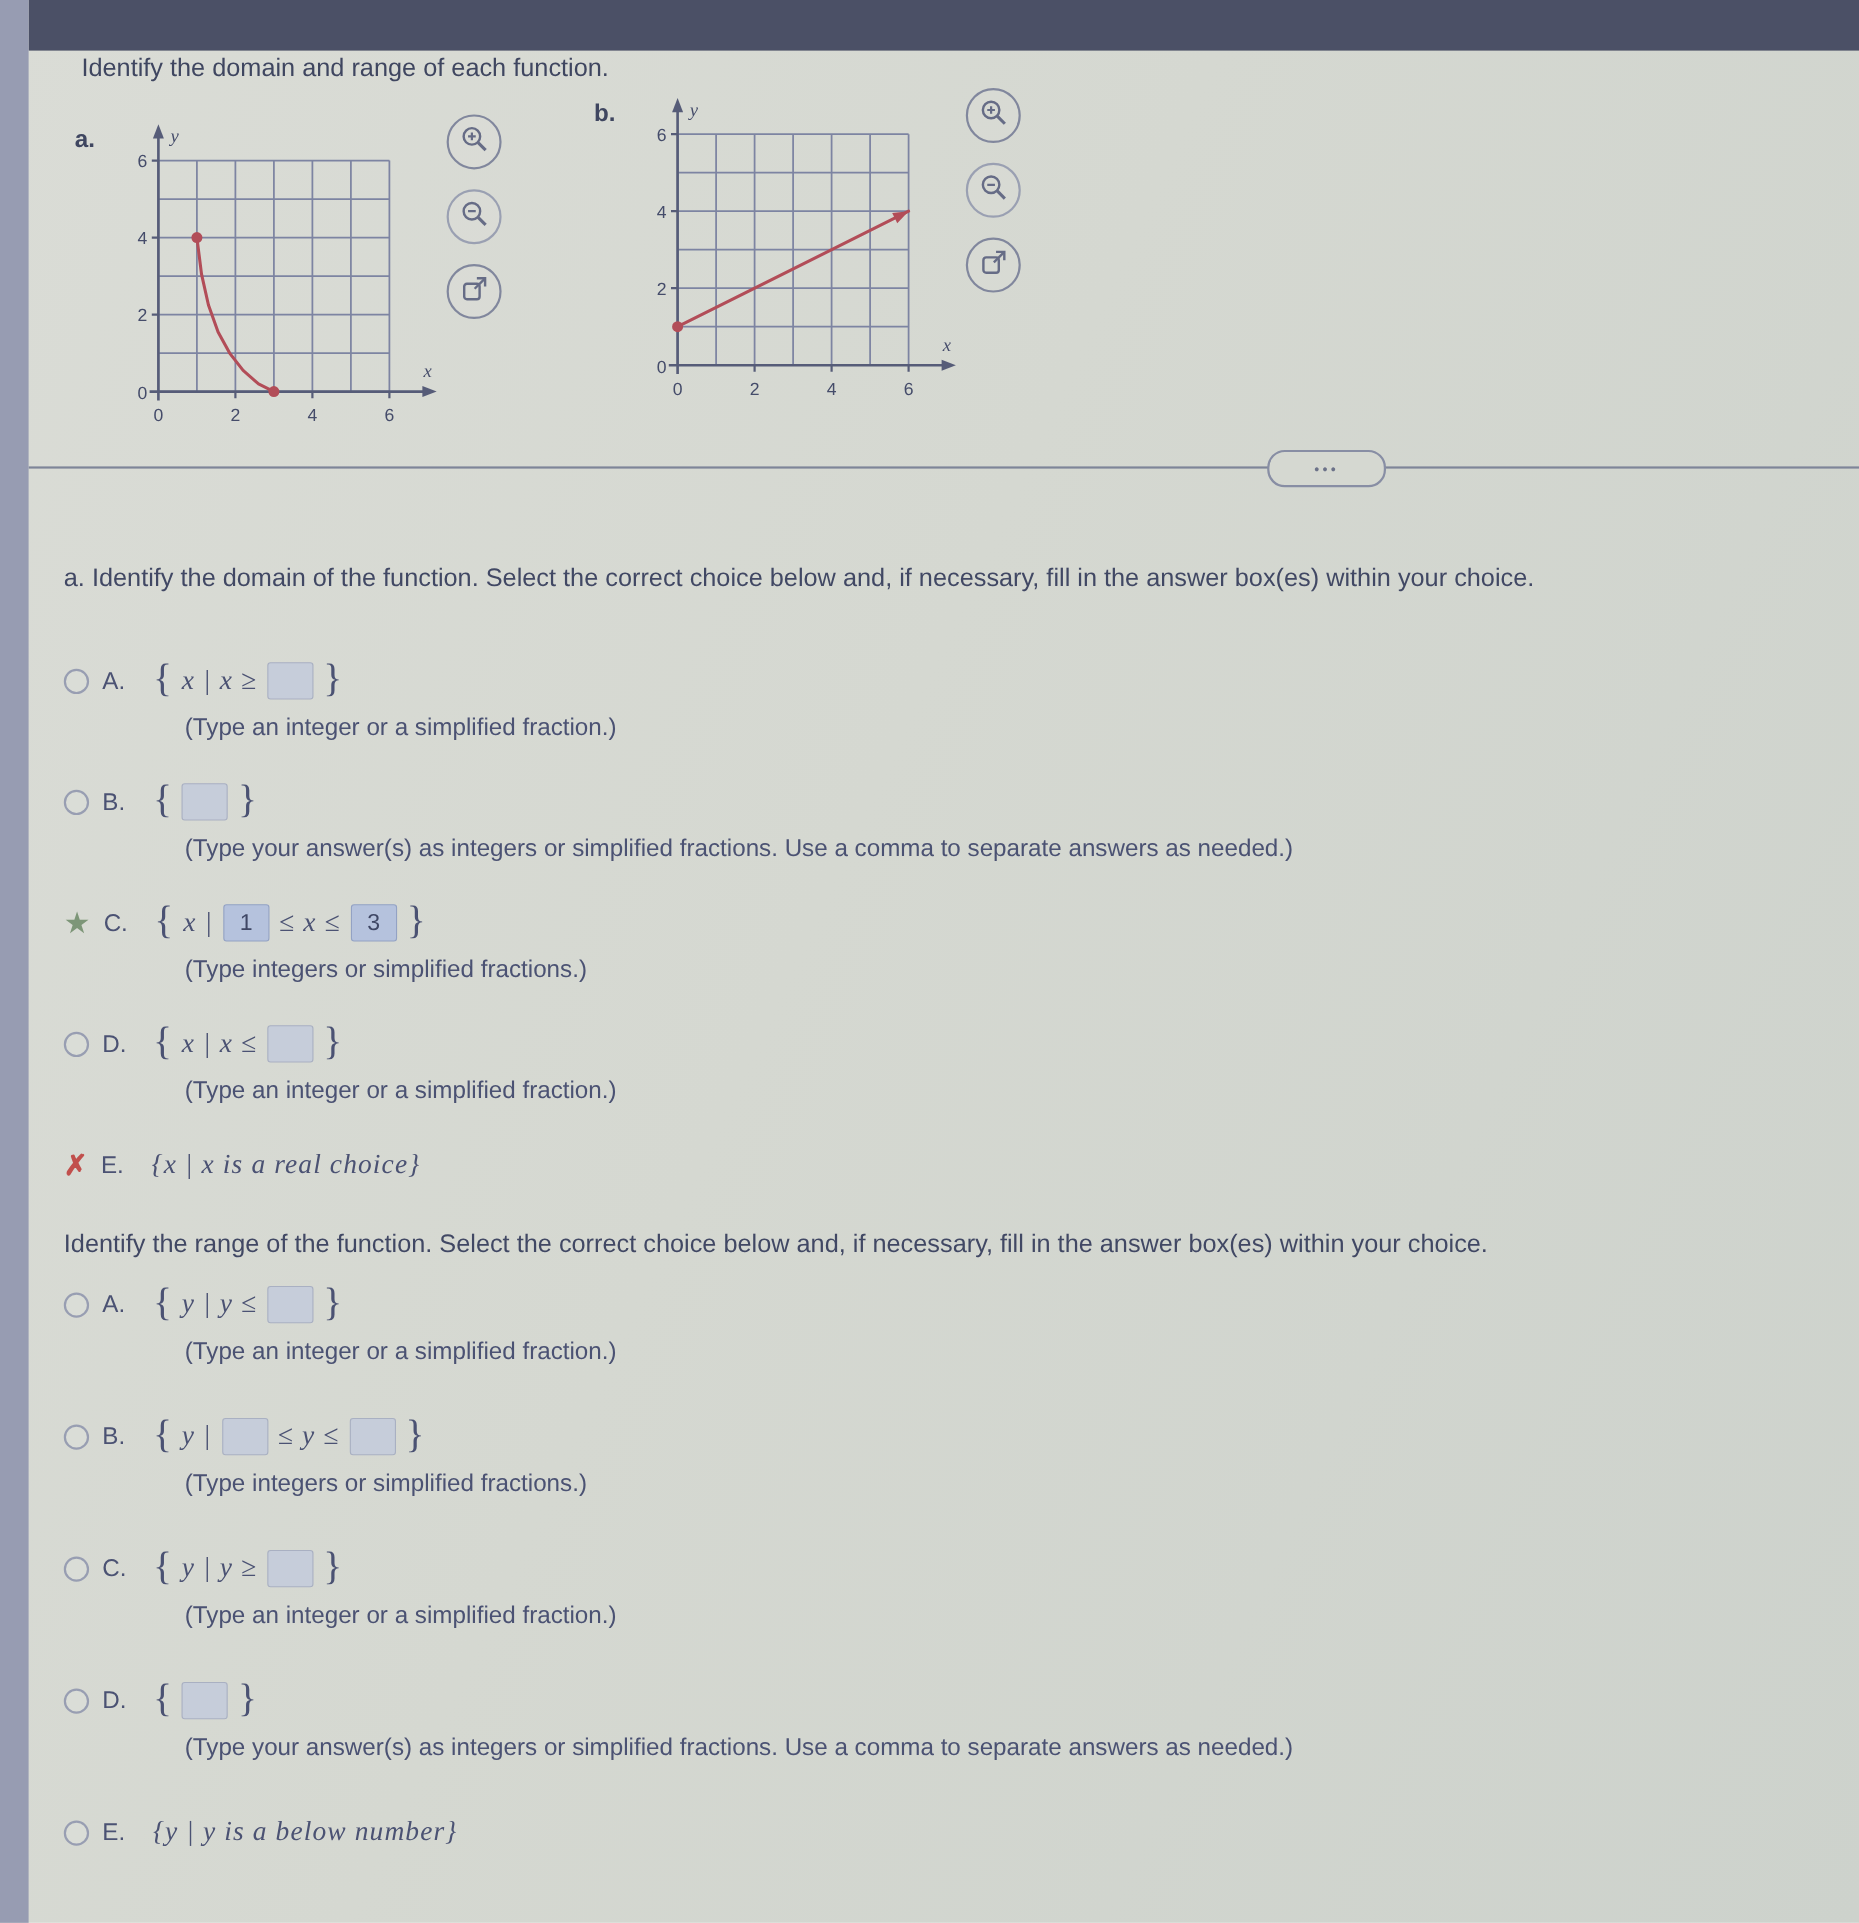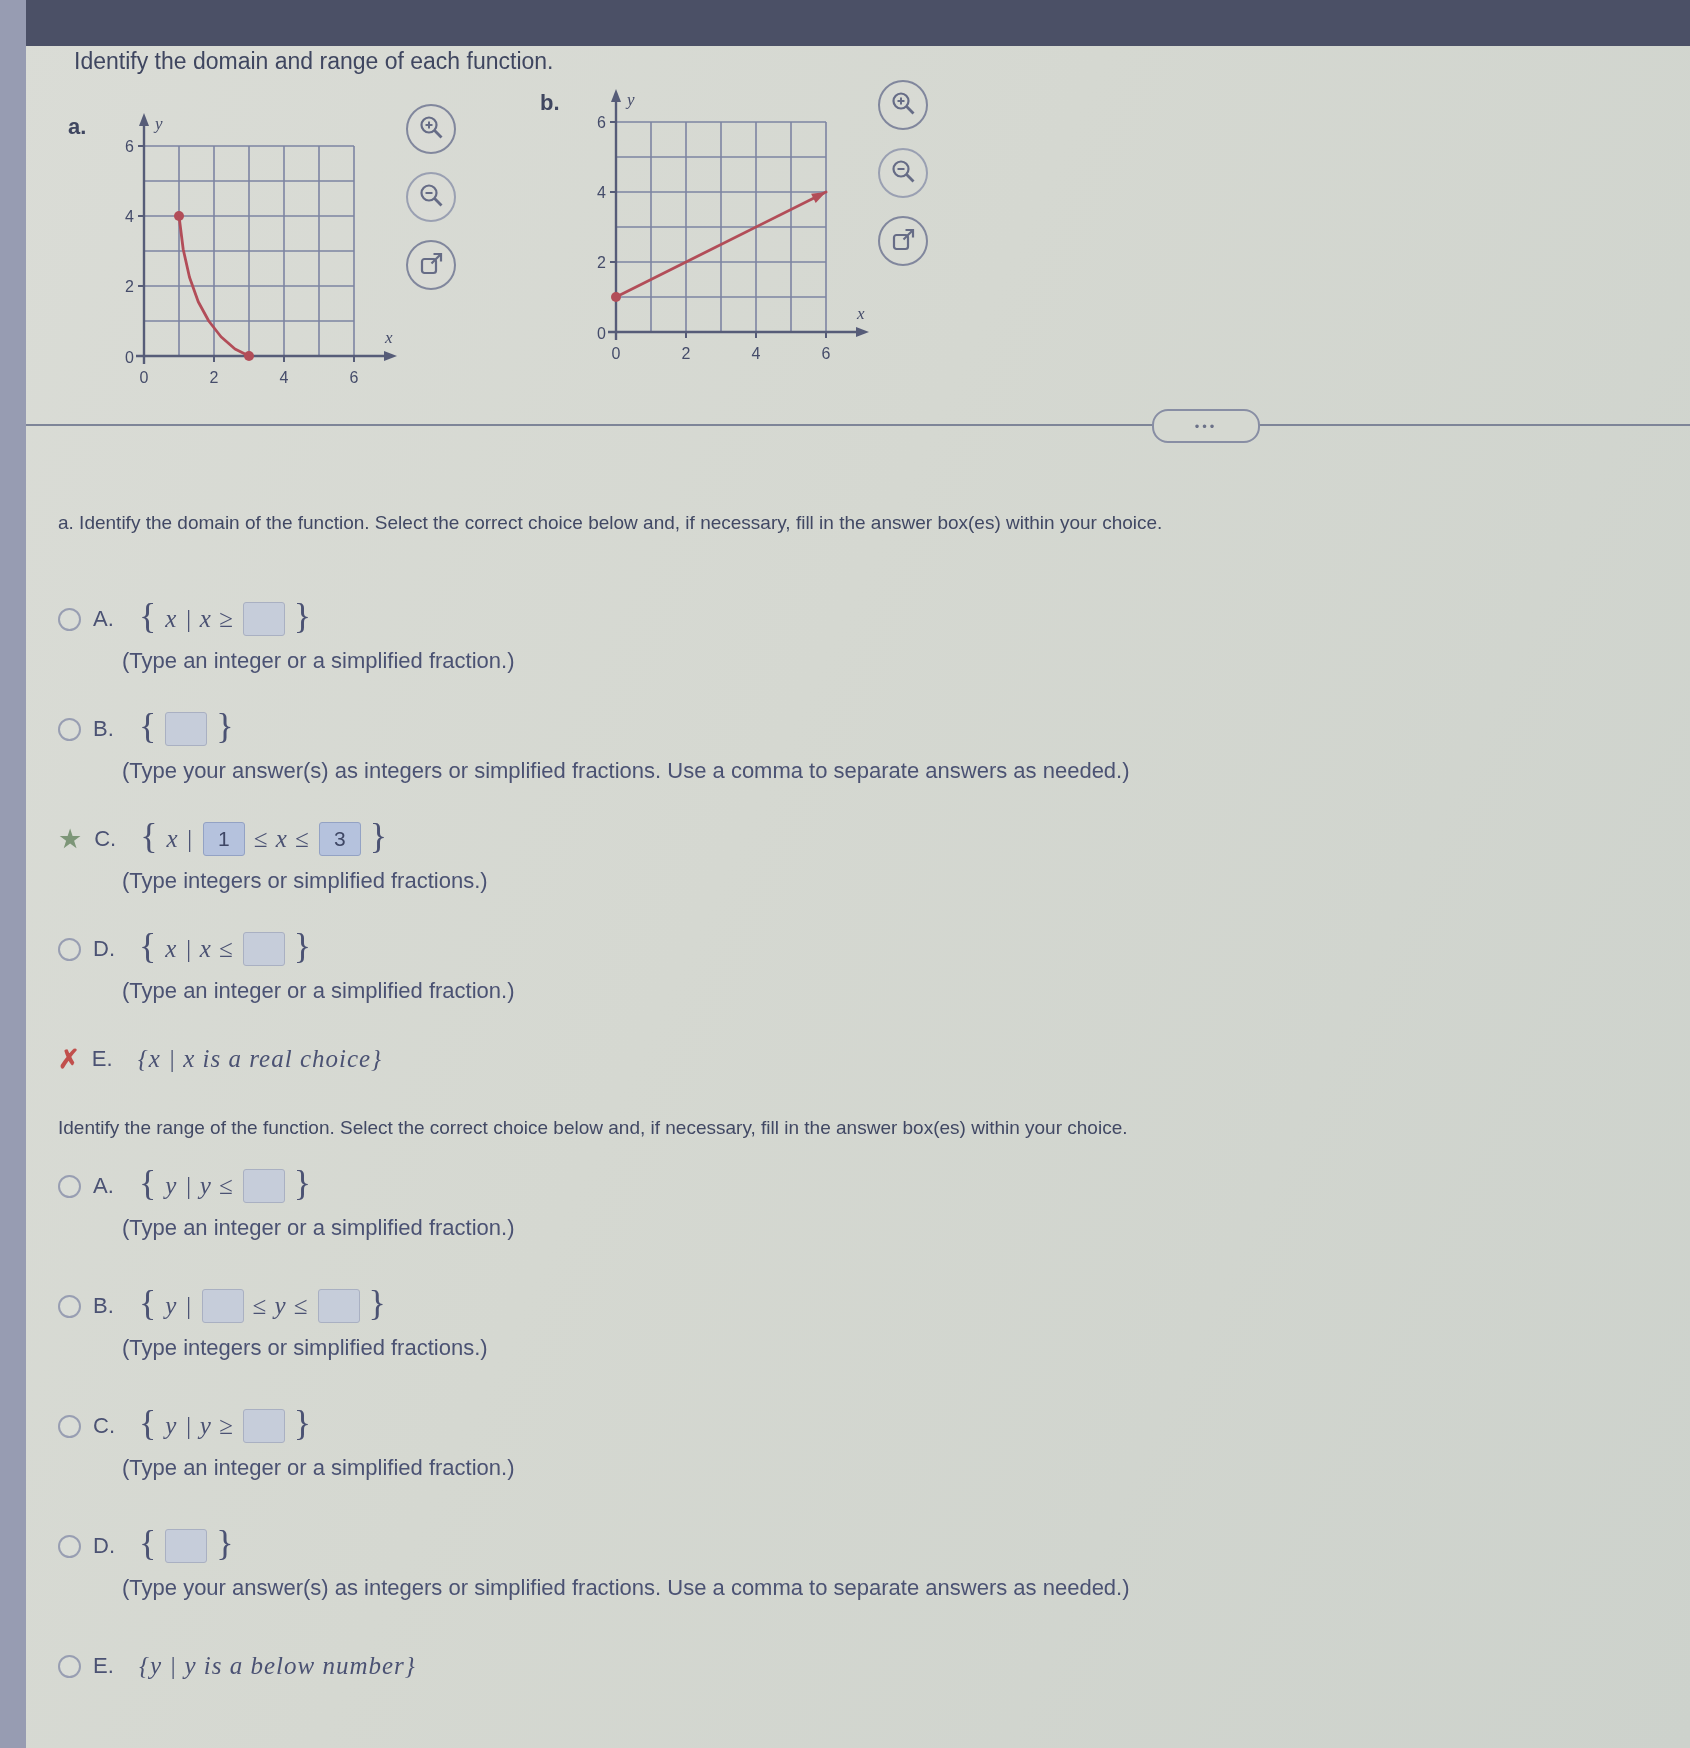--- a/index.html
+++ b/index.html
@@ -18,39 +18,39 @@
   .gtools{position:absolute;left:338px;top:4px;display:flex;flex-direction:column;gap:18px;}
   .tool-btn{width:46px;height:46px;border-radius:50%;border:2px solid #81879d;
     display:flex;align-items:center;justify-content:center;background:rgba(255,255,255,0.05);cursor:pointer;}
   .tool-btn:nth-child(2){border-color:#9aa0b2;}
 
   .divider{position:absolute;left:26px;right:0;top:424px;border-top:2px solid #7e8598;}
   .pill{position:absolute;right:430px;top:-17px;width:104px;height:30px;border:2px solid #888ea4;
     border-radius:16px;background:#d5d8d1;display:flex;align-items:center;justify-content:center;
     color:#6c7289;font-size:13px;letter-spacing:3px;cursor:pointer;}
 
-  .prompt{position:absolute;left:58px;width:1600px;font-size:19px;color:#414864;}
+  .prompt{position:absolute;left:58px;width:1600px;font-size:23px;color:#414864;}
 
   .opts{position:absolute;left:58px;width:1600px;}
   .opt{margin-bottom:34px;}
   .opts-range .opt{margin-bottom:44px;}
   .opt-row{display:flex;align-items:center;gap:12px;min-height:42px;}
   .radio{width:19px;height:19px;border:2px solid #989eb2;border-radius:50%;background:#daddd7;flex:0 0 auto;}
   .star{color:#7d9678;font-size:27px;line-height:1;flex:0 0 auto;}
   .cross{color:#c14f4c;font-size:26px;font-weight:bold;line-height:1;flex:0 0 auto;}
   .letter{font-size:22px;color:#4b5273;min-width:34px;}
   .formula{font-size:25px;font-family:"Liberation Serif",serif;font-style:italic;color:#4b5273;
     display:flex;align-items:center;gap:9px;}
   .brace{font-size:36px;font-style:normal;font-weight:400;line-height:1;position:relative;top:-3px;}
   .ftext{letter-spacing:1px;}
   .box{min-width:40px;height:32px;background:#c6cdda;border:1.5px solid #a9b0c2;border-radius:3px;
     display:inline-flex;align-items:center;justify-content:center;
     font-family:"Liberation Sans",sans-serif;font-style:normal;font-size:21px;cursor:text;}
   .box.filled{background:#b5c2dd;border-color:#93a2c4;color:#3f4765;}
-  .helper{margin-left:64px;font-size:22px;color:#4b5273;margin-top:8px;}
+  .helper{margin-left:110px;font-size:22px;color:#4b5273;margin-top:8px;}
 </style>
 </head>
 <body>
 
 <div class="leftstrip"></div>
 <div class="topbar"></div>
 
 <div class="title">Identify the domain and range of each function.</div>
 
 <div class="graphblock" style="left:68px;top:100px">

